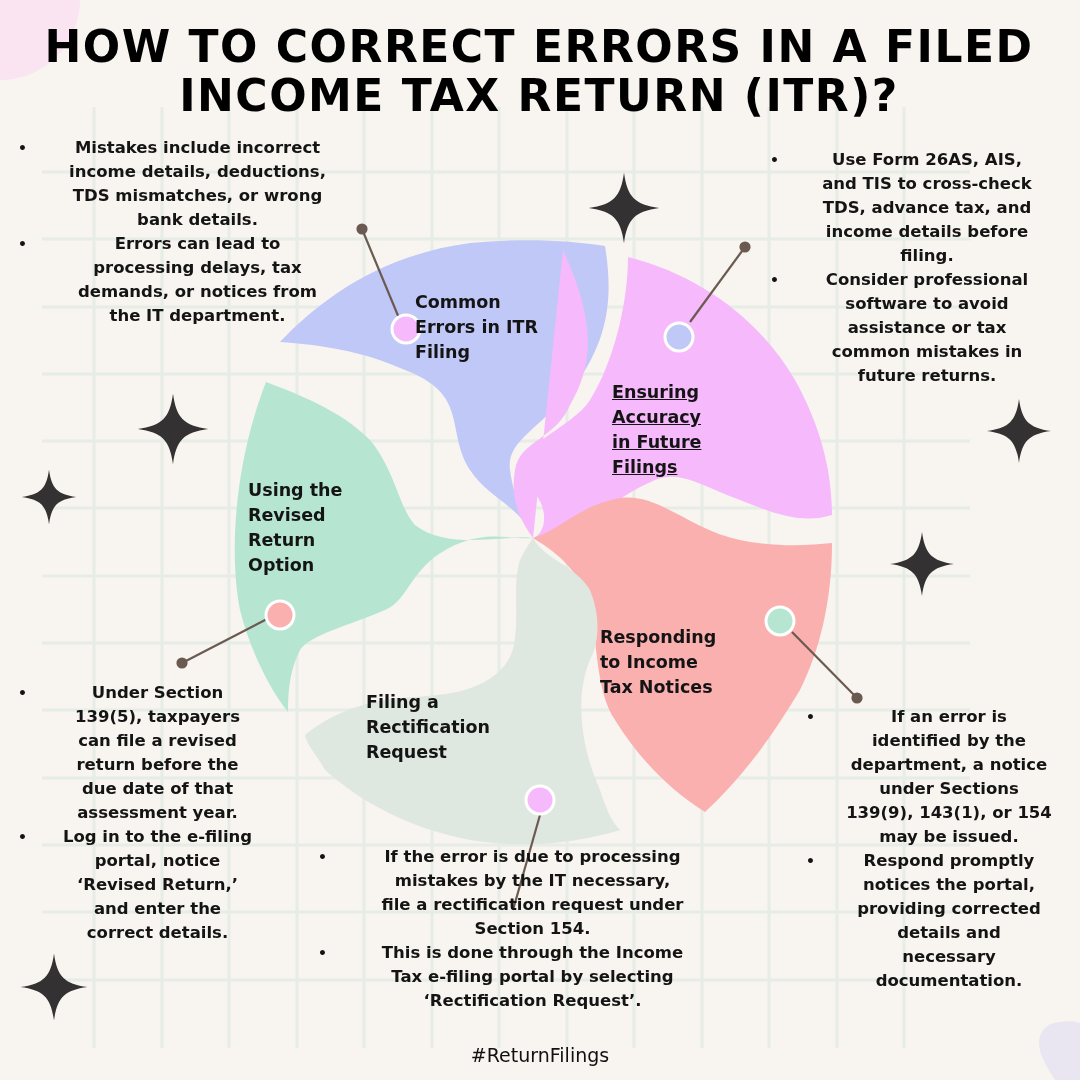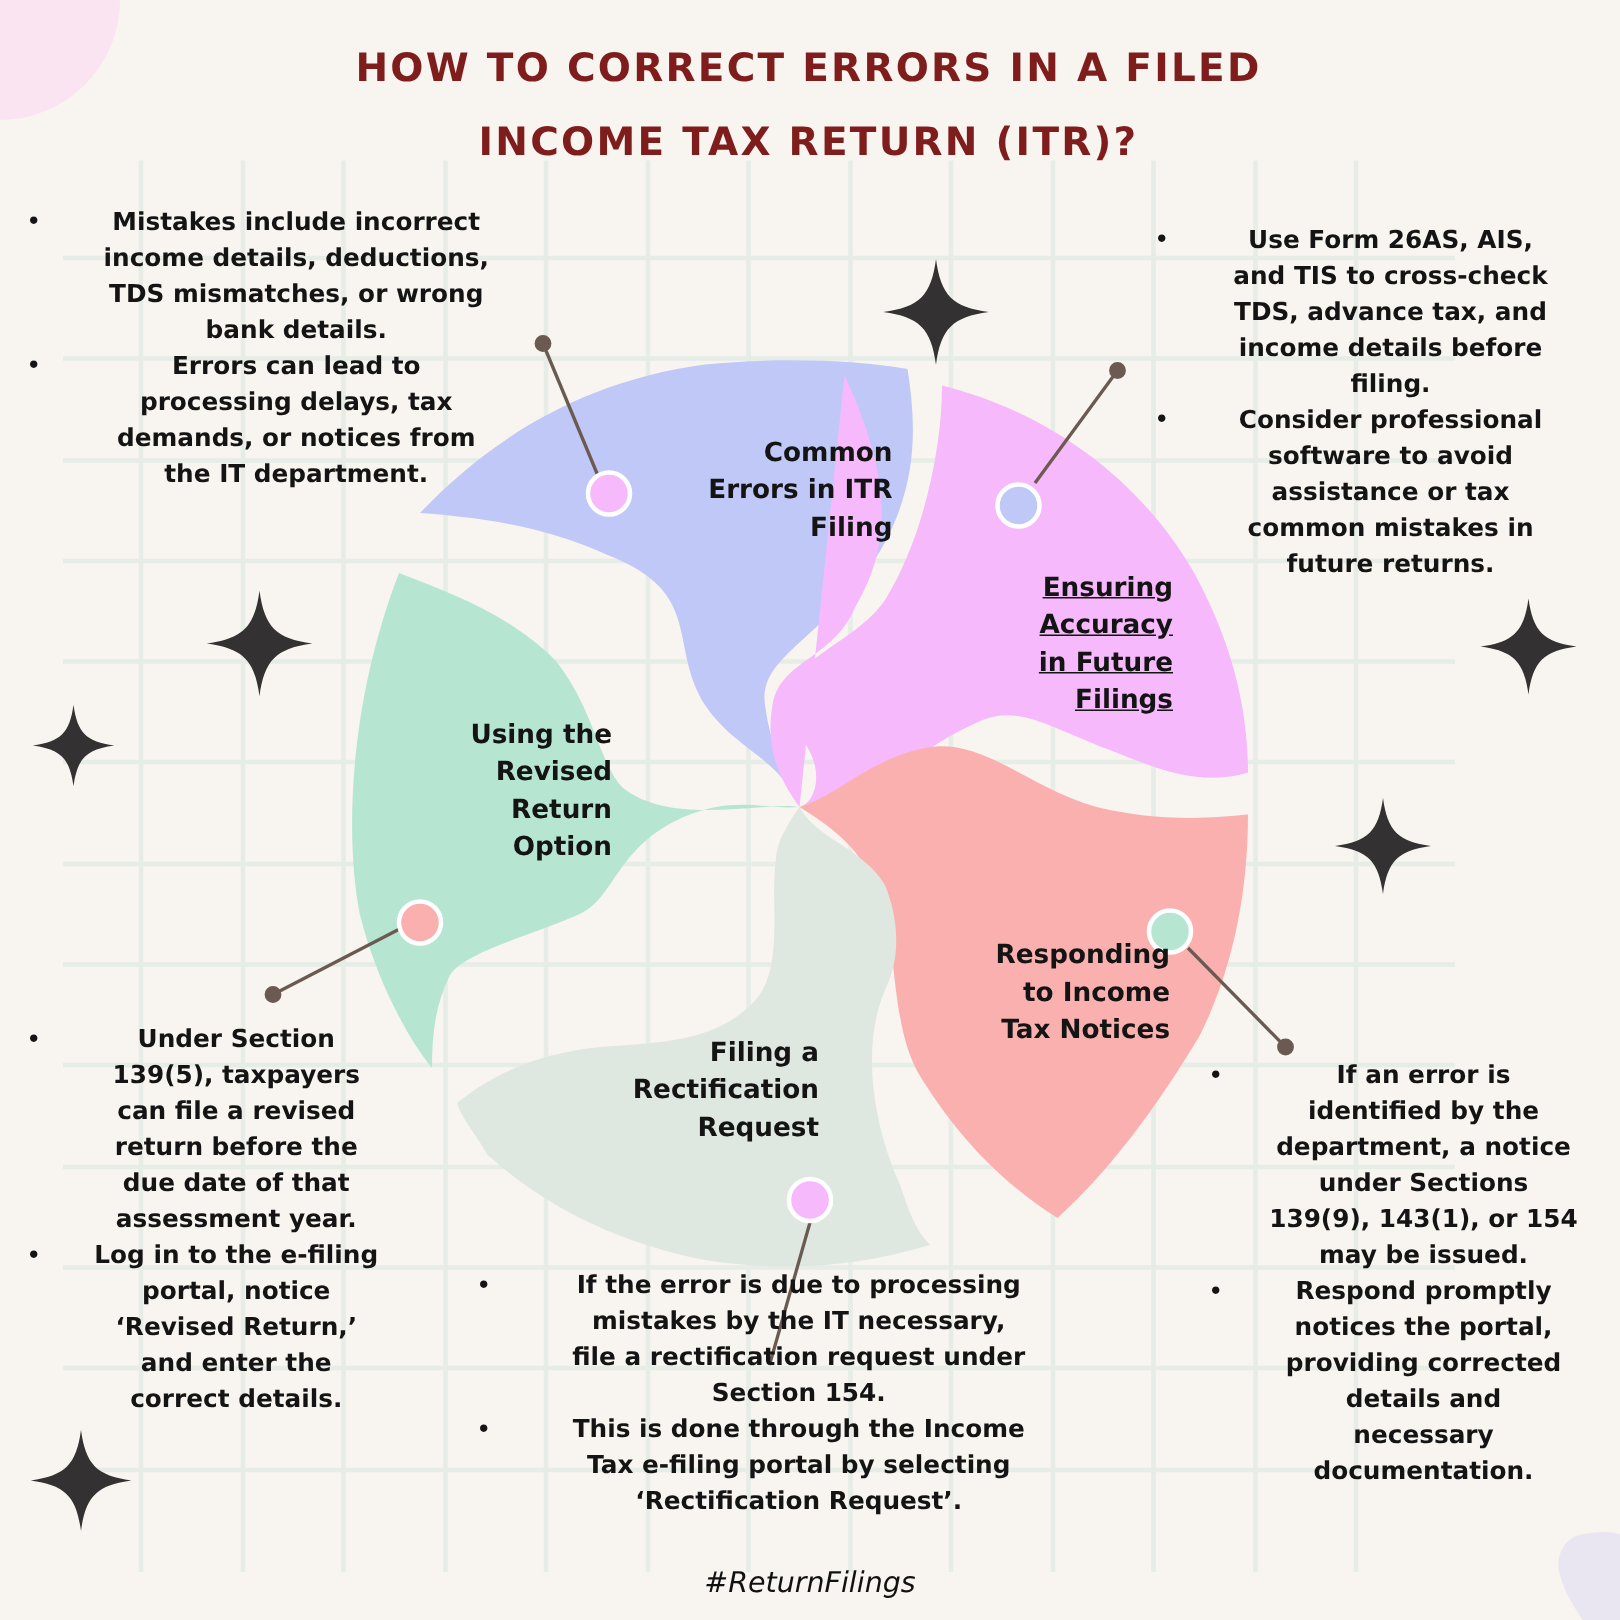--- a/index.html
+++ b/index.html
@@ -8,23 +8,23 @@
     background: #f8f4ef;
     position: relative;
     font-family: "DejaVu Sans", sans-serif;
     color: #111;
   }
   .layer { position: absolute; left: 0; top: 0; width: 1080px; height: 1080px; }
   .title {
     position: absolute; left: 0; top: 22px; width: 1078px;
     text-align: center;
     font-family: "DejaVu Sans", sans-serif;
-    font-weight: bold; font-size: 26px; line-height: 49px;
+    font-weight: bold; font-size: 44px; line-height: 49px;
     letter-spacing: 1.5px;
-    color: #7f1d1d;
+    color: #000000;
   }
   .title span { display: block; }
   .textblock {
     position: absolute;
     font-family: "DejaVu Sans", sans-serif;
     font-weight: bold;
     font-size: 16.5px; line-height: 24px;
     color: #141414;
     text-align: center;
   }
@@ -32,28 +32,28 @@
   .textblock li { position: relative; padding-left: 0; }
   .textblock li .bullet {
     position: absolute; left: -22px; top: 0;
     font-size: 14px;
   }
   .seg-label {
     position: absolute;
     font-family: "DejaVu Sans", sans-serif;
     font-weight: bold;
     font-size: 17.5px; line-height: 25px;
-    text-align: right;
+    text-align: left;
     color: #141414;
   }
   .hashtag {
     position: absolute; left: 0; width: 1080px; top: 1044px;
     text-align: center;
     font-family: "DejaVu Sans", sans-serif;
-    font-size: 19px; color: #111; font-style: italic;
+    font-size: 19px; color: #111;
   }
 </style>
 </head>
 <body>
 
 <svg class="layer" width="1080" height="1080" viewBox="0 0 1080 1080">
   <circle cx="0" cy="0" r="80" fill="#fae4f2"></circle>
   <path d="M1060 1022 C1085 1018 1100 1030 1100 1060 L1100 1090 L1062 1090 C1048 1070 1035 1050 1040 1036 C1044 1026 1050 1023 1060 1022 Z" fill="#e9e6f2"></path>
   <g stroke="#e6ece6" stroke-width="3">
     <line x1="94" y1="107" x2="94" y2="1048"></line>

